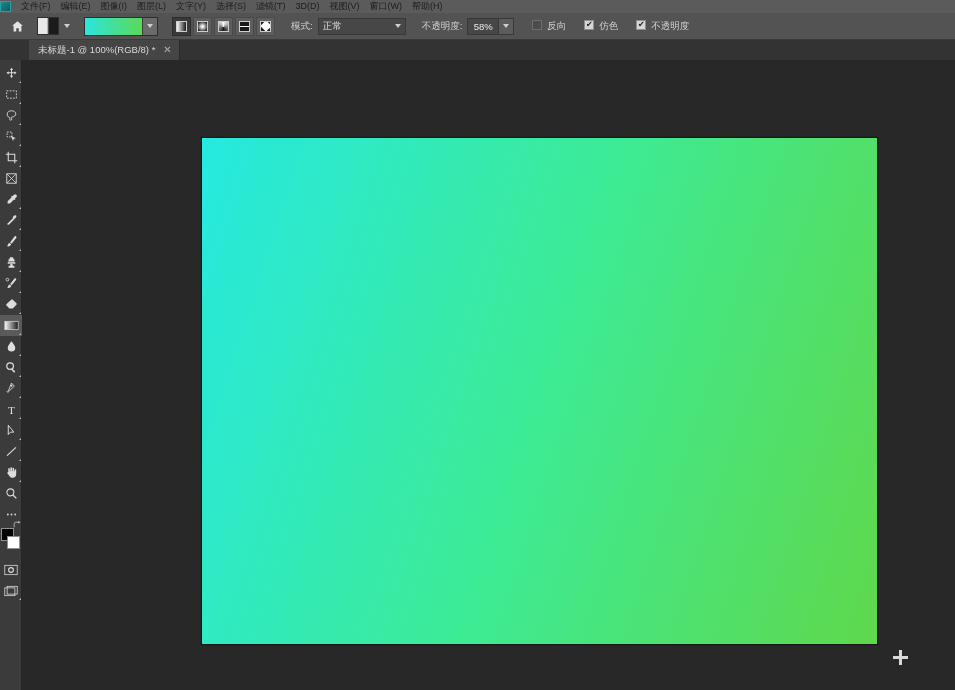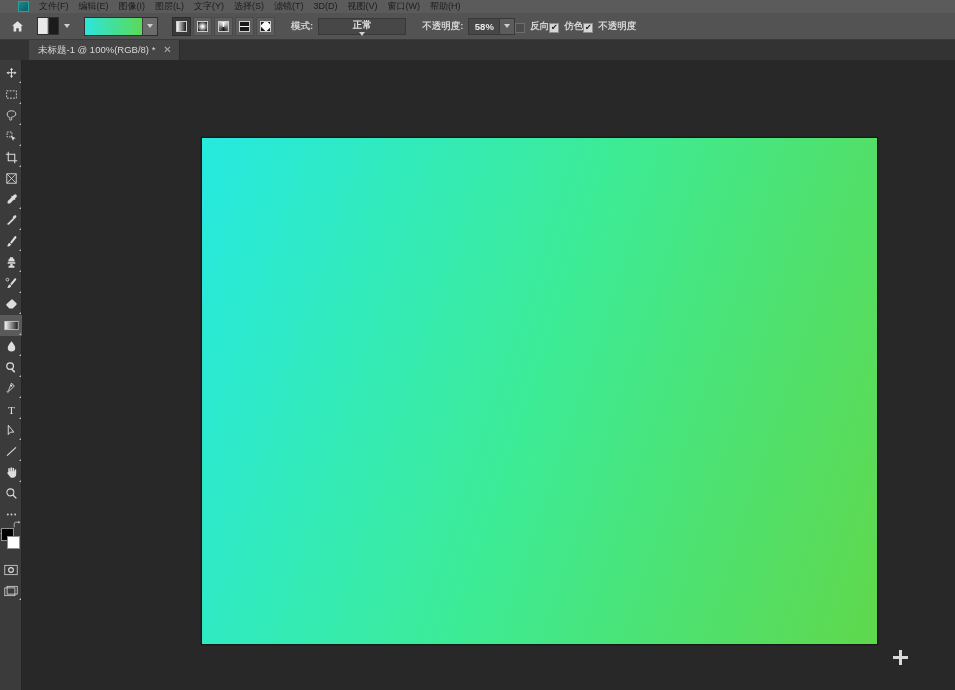--- a/index.html
+++ b/index.html
@@ -10,42 +10,41 @@
     font-family: "Liberation Sans", "DejaVu Sans", sans-serif;
     -webkit-font-smoothing: antialiased;
   }
   #app { position: relative; width: 955px; height: 690px; background: #282828; }
 
   
   .menubar {
     position: absolute; top: 0; left: 0; width: 955px; height: 13px;
     background: #5b5b5b;
     display: flex; align-items: center;
-    padding-left: 18px;
+    padding-left: 0;
   }
   .app-logo {
     width: 11px; height: 11px; margin-right: 5px;
     background: linear-gradient(135deg,#1d8a8a,#0c5c66);
     border: 1px solid #2b9fa0;
     flex: 0 0 auto;
   }
   .menu-item {
     font-size: 9px; color: #1d1d1d;
     padding: 0 5px; line-height: 13px;
     white-space: nowrap; cursor: default;
   }
 
   
   .optionsbar {
     position: absolute; top: 13px; left: 0; width: 955px; height: 27px;
     background: #535353;
     border-bottom: 1px solid #3a3a3a;
     display: flex; align-items: center;
     padding-left: 6px;
-    font-weight: bold;
   }
   .opt-home {
     width: 22px; height: 22px; display: flex;
     align-items: center; justify-content: center;
     margin-right: 9px;
   }
   .grad-preset {
     display: flex; align-items: center; height: 20px;
   }
   .grad-preset-thumb {
@@ -86,35 +85,35 @@
 
   .opt-label {
     font-size: 9.5px; color: #d2d2d2; margin-left: 16px; white-space: nowrap;
   }
   .opt-select {
     margin-left: 5px;
     width: 88px; height: 17px;
     background: #474747; border: 1px solid #383838;
     display: flex; align-items: center; justify-content: space-between;
     padding: 0 4px;
-    font-size: 9.5px; color: #e2e2e2; flex-direction: column;
+    font-size: 9.5px; color: #e2e2e2;
   }
   .opt-num {
     margin-left: 5px;
     width: 32px; height: 17px;
     background: #474747; border: 1px solid #383838;
     display: flex; align-items: center; justify-content: center;
     font-size: 9.5px; color: #e9e9e9;
   }
   .opt-spin {
     width: 15px; height: 17px; background: #5c5c5c;
     border: 1px solid #383838; border-left: none;
     display: flex; align-items: center; justify-content: center;
   }
-  .chk-group { display: flex; align-items: flex-end; margin-left: 0; }
+  .chk-group { display: flex; align-items: flex-start; margin-left: 18px; }
   .chk-box {
     width: 10px; height: 10px;
     background: #d6d6d6; border: 1px solid #8e8e8e;
     display: flex; align-items: center; justify-content: center;
     font-size: 8px; color: #1a1a1a; line-height: 1;
   }
   .chk-box.off { background: #4c4c4c; border-color: #6d6d6d; }
   .chk-label { font-size: 9.5px; color: #d2d2d2; margin-left: 5px; }
 
   

